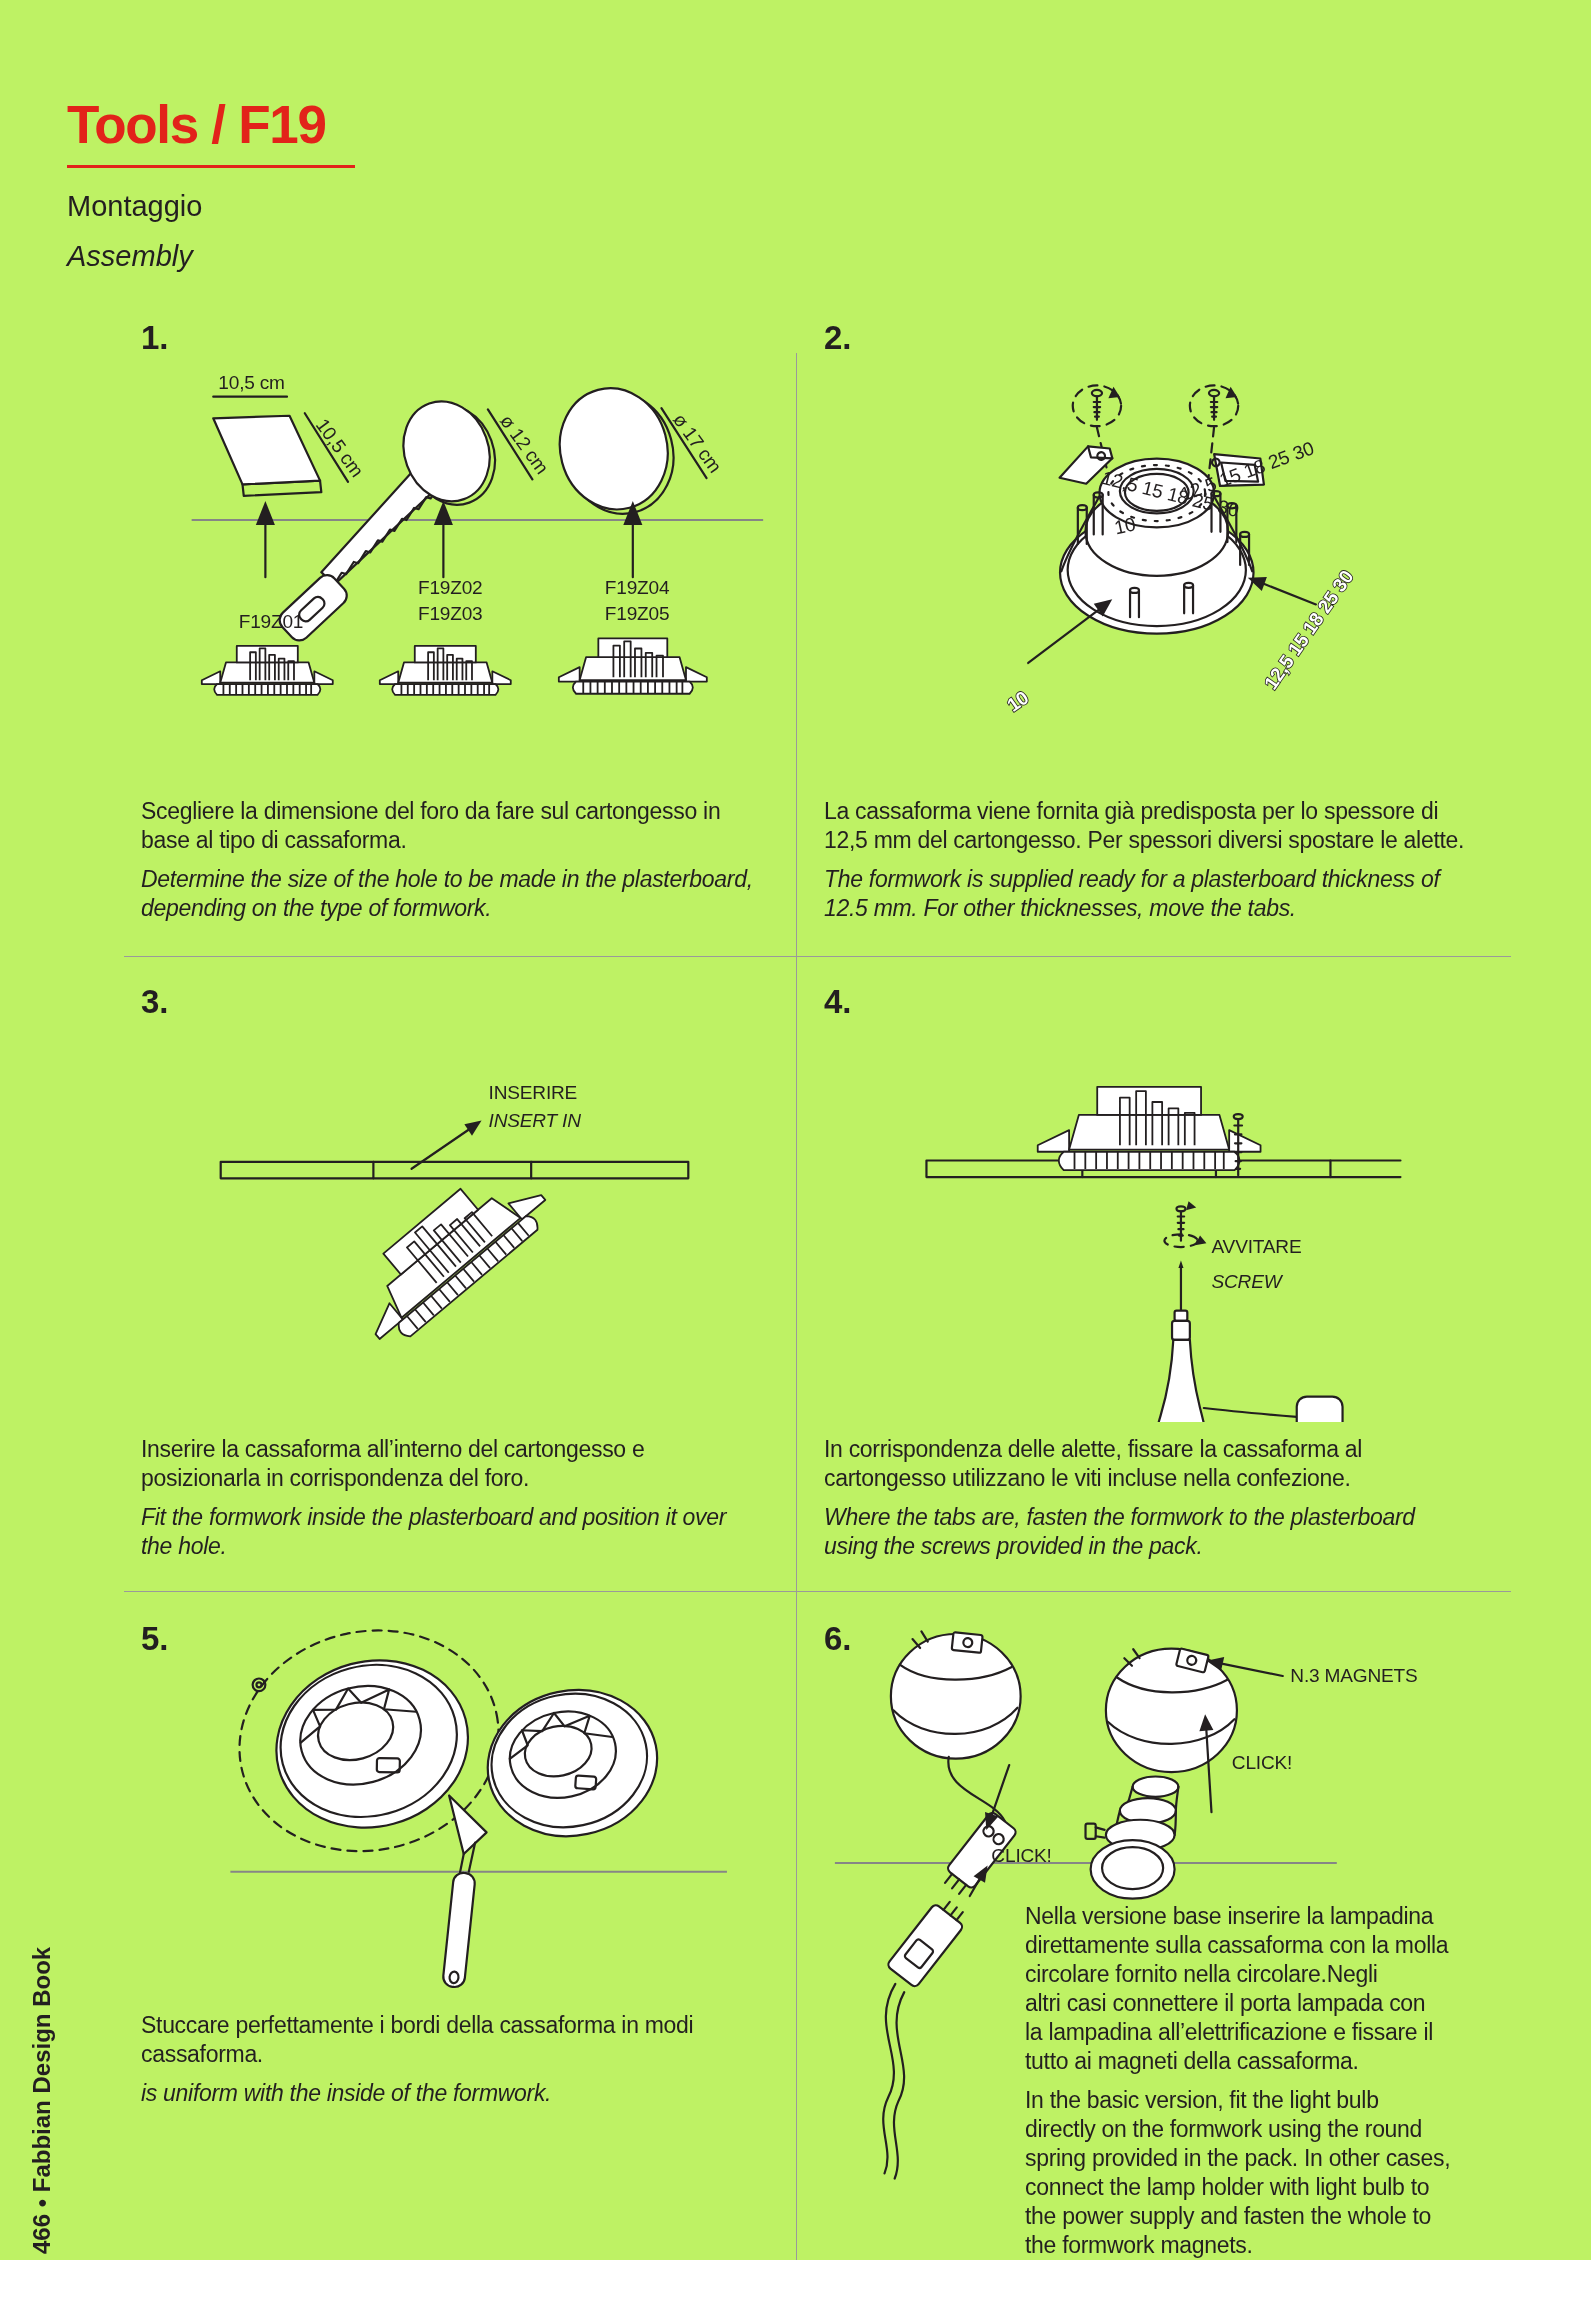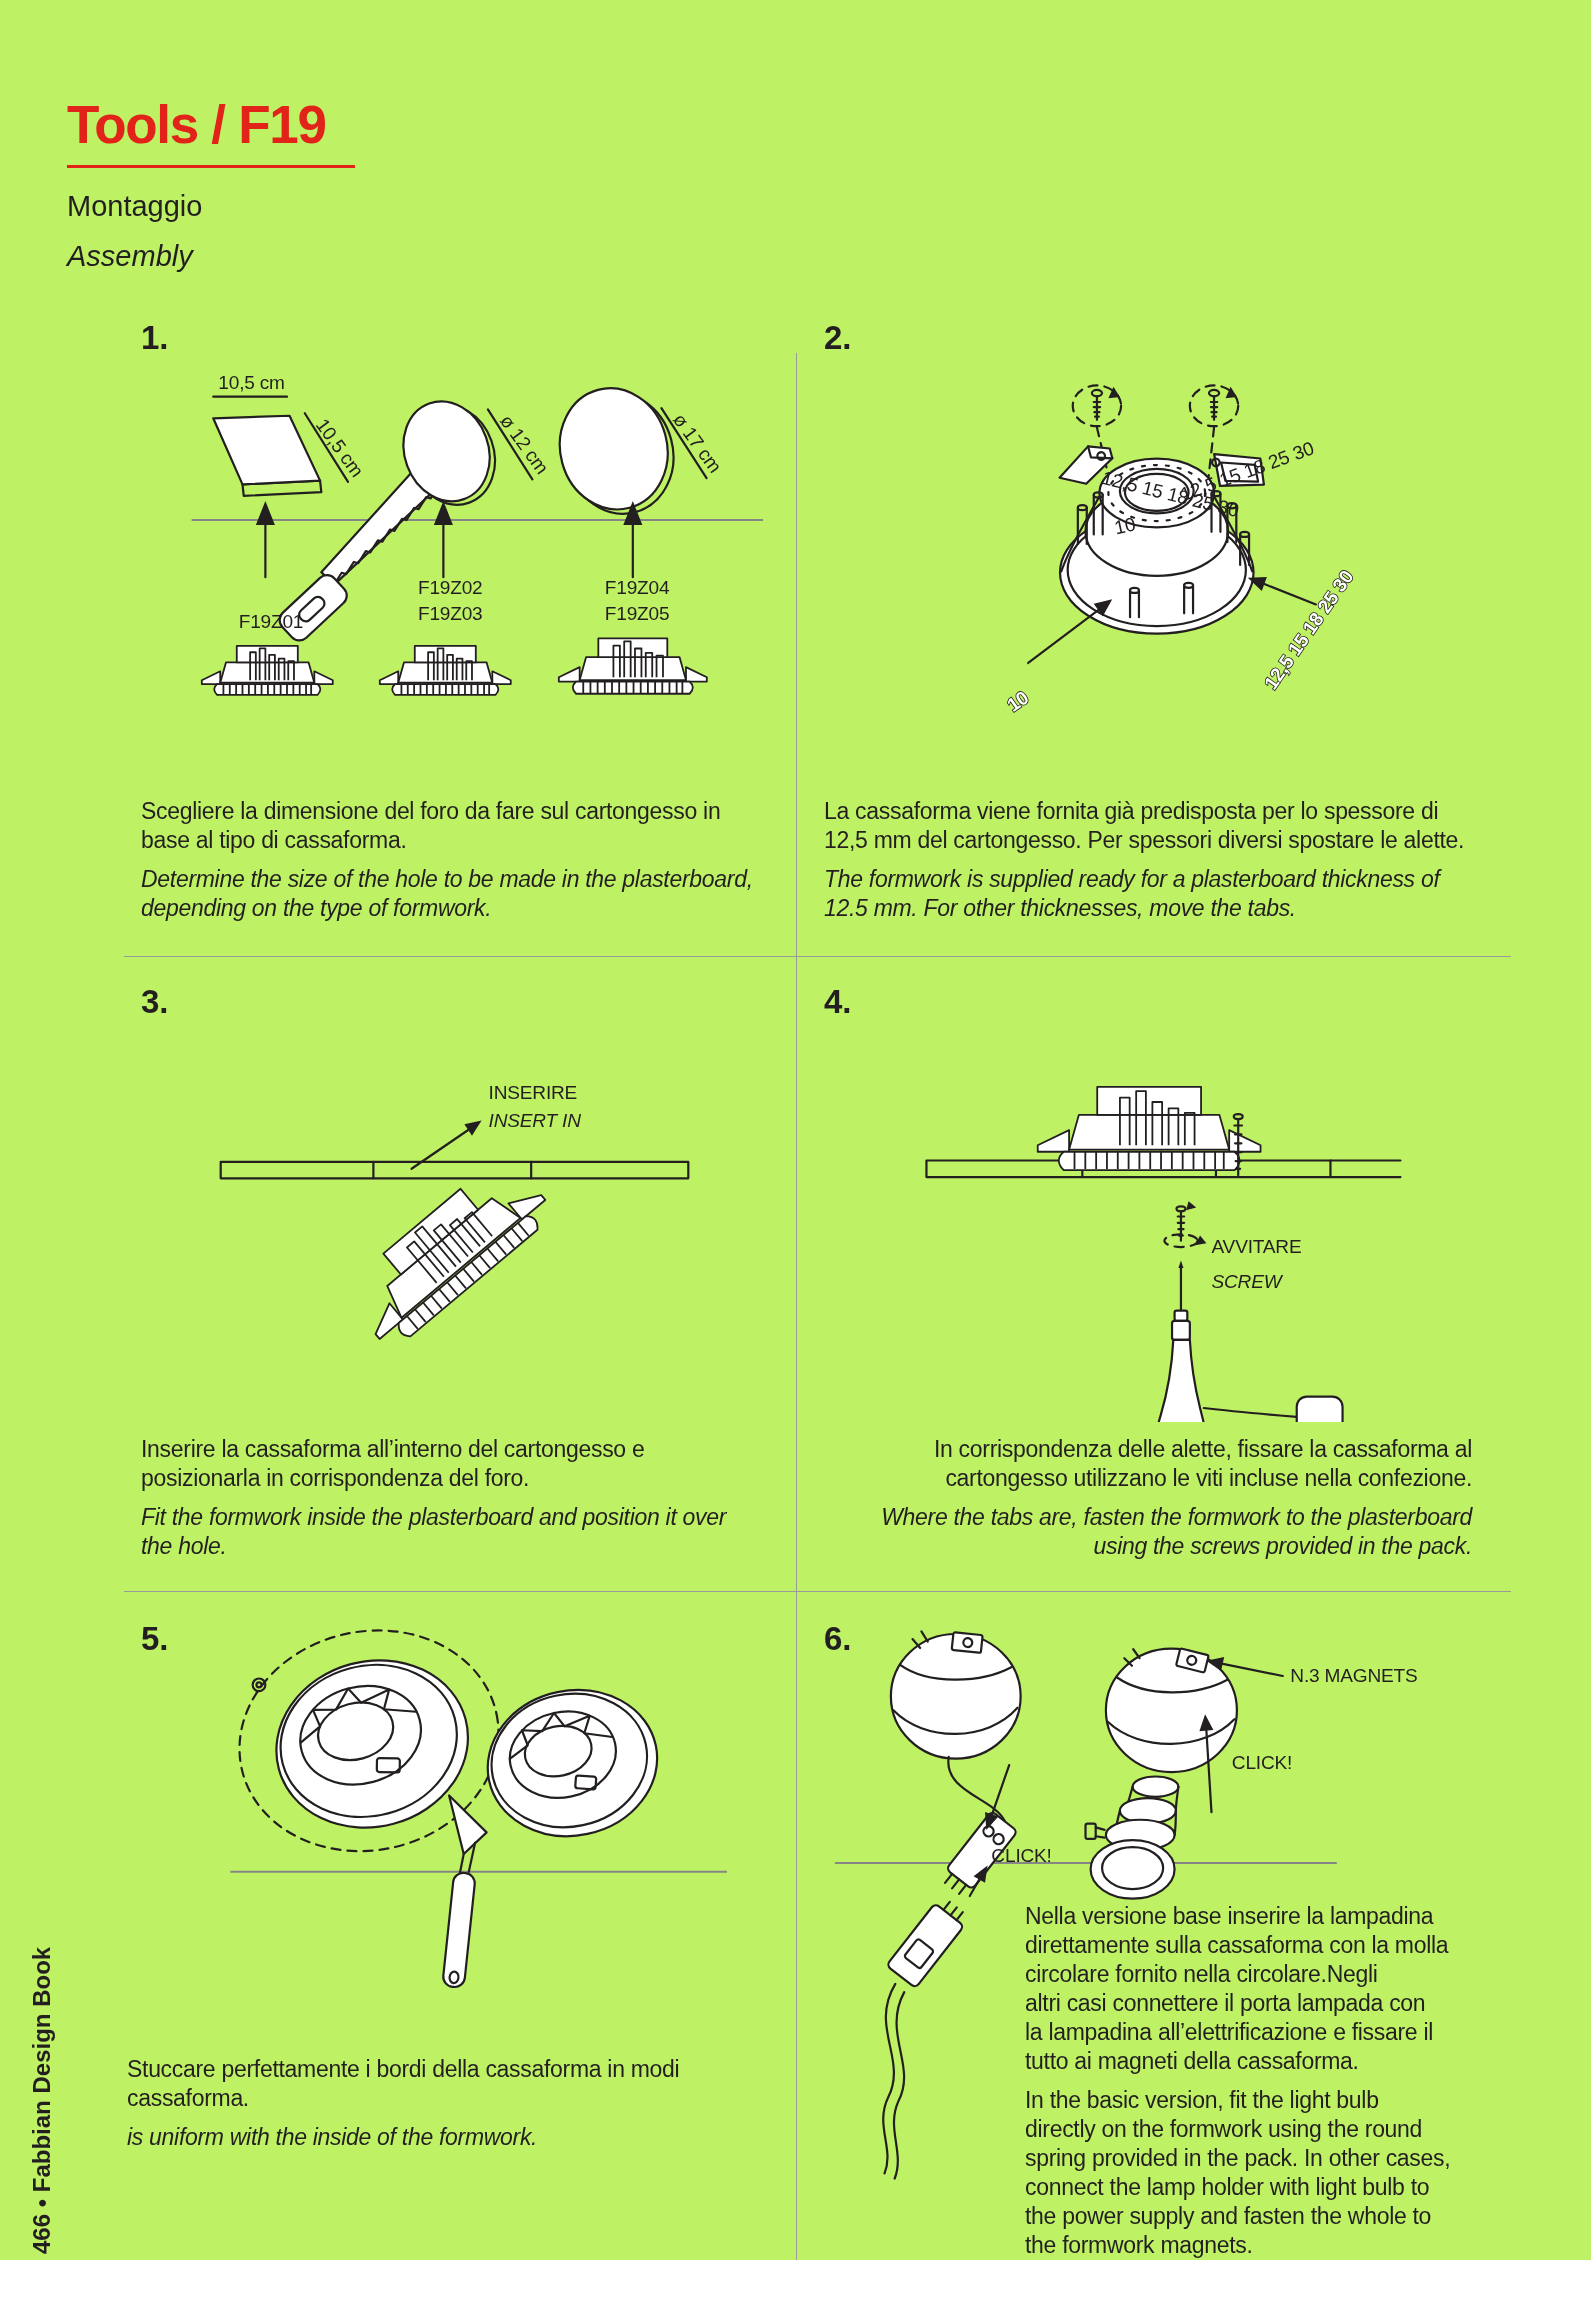--- a/index.html
+++ b/index.html
@@ -410,31 +410,31 @@
   <div class="abs text-block" style="left:141px;top:1435px;width:630px;">
     <div class="it">
         <div>Inserire la cassaforma all’interno del cartongesso e</div>
         <div>posizionarla in corrispondenza del foro.</div>
       </div>
     <div class="en">
         <div>Fit the formwork inside the plasterboard and position it over</div>
         <div>the hole.</div>
       </div>
   </div>
-  <div class="abs text-block" style="left:791px;top:1435px;width:681px;text-align:right;">
+  <div class="abs text-block" style="left:824px;top:1435px;width:681px;">
     <div class="it">
         <div>In corrispondenza delle alette, fissare la cassaforma al</div>
         <div>cartongesso utilizzano le viti incluse nella confezione.</div>
       </div>
     <div class="en">
         <div>Where the tabs are, fasten the formwork to the plasterboard</div>
         <div>using the screws provided in the pack.</div>
       </div>
   </div>
-  <div class="abs text-block" style="left:127px;top:2011px;width:630px;margin-top:44px;">
+  <div class="abs text-block" style="left:141px;top:2011px;width:630px;">
     <div class="it">
         <div>Stuccare perfettamente i bordi della cassaforma in modi</div>
         <div>cassaforma.</div>
       </div>
     <div class="en">
         <div>is uniform with the inside of the formwork.</div>
       </div>
   </div>
   <div class="abs text-block plain-en" style="left:1025px;top:1902px;width:490px;">
     <div class="it">

